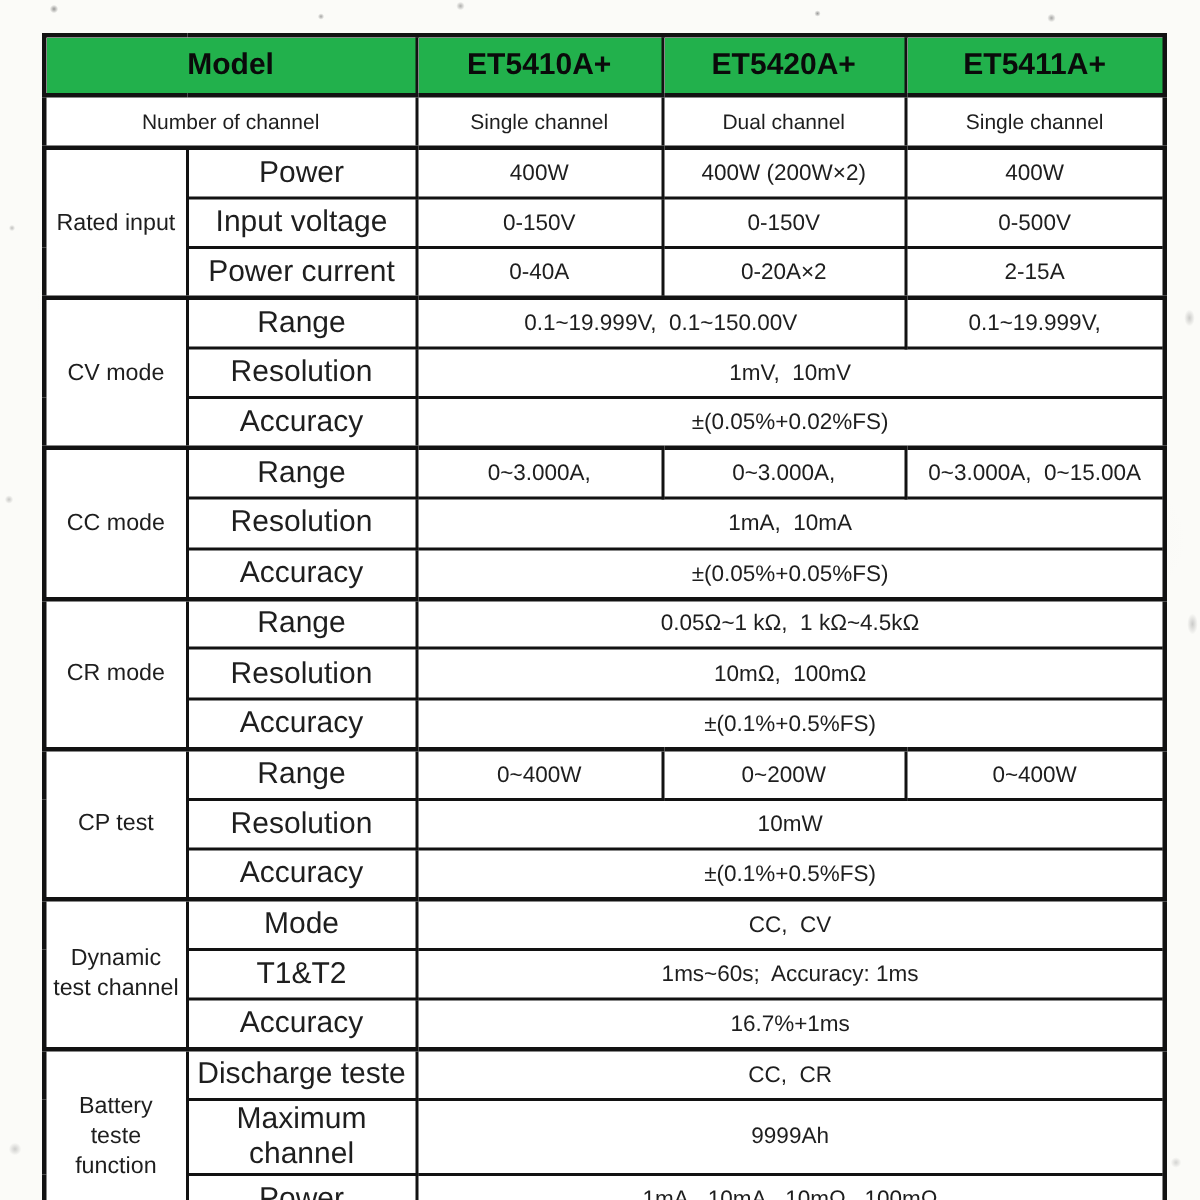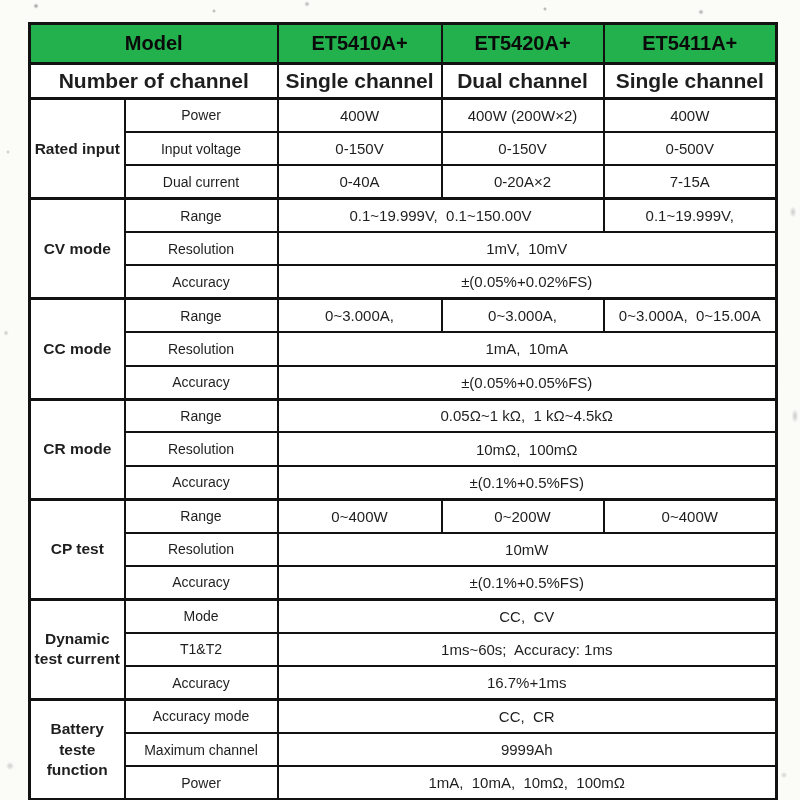--- a/index.html
+++ b/index.html
@@ -40,26 +40,26 @@
   th,td{
     border:2px solid var(--border);
     text-align:center;vertical-align:middle;
     padding:1px 3px;font-size:15px;color:var(--text);
     overflow:hidden;
   }
   thead tr{height:40px;}
   thead th{background:var(--green);font-weight:bold;font-size:20px;color:#0a0a0a;}
   thead th.model{font-size:20px;}
   tbody.chan tr{height:35px;}
-  tbody.chan td{font-size:21px;font-weight:bold;}
+  tbody.chan td{font-size:14px;}
   tbody.sec tr{height:33.4px;}
   tbody.sec > tr:first-child > td{border-top:3px solid var(--border);}
   tbody.chan > tr:first-child > td{border-top:3px solid var(--border);}
-  td.lab{white-space:pre-line;line-height:1.3;font-size:15.5px;padding:1px 1px;font-weight:bold;}
-  td.par{font-size:14px;}
+  td.lab{white-space:pre-line;line-height:1.3;font-size:15.5px;padding:1px 1px;}
+  td.par{font-size:20px;}
   td.val{white-space:pre-wrap;}
 </style>
 </head>
 <body>
 
 <div class="canvas">
   <table>
     <colgroup>
       <col style="width:95px">
         <col style="width:153px">
@@ -94,24 +94,24 @@
         <td class="val">400W (200W×2)</td>
         <td class="val">400W</td>
       </tr>
       <tr>
         <td class="par">Input voltage</td>
         <td class="val">0-150V</td>
         <td class="val">0-150V</td>
         <td class="val">0-500V</td>
       </tr>
       <tr>
-        <td class="par">Dual current</td>
+        <td class="par">Power current</td>
         <td class="val">0-40A</td>
         <td class="val">0-20A×2</td>
-        <td class="val">7-15A</td>
+        <td class="val">2-15A</td>
       </tr>
     </tbody>
 
     <tbody class="sec">
       <tr>
         <td class="lab" rowspan="3">CV mode</td>
         <td class="par">Range</td>
         <td class="val" colspan="2">0.1~19.999V,  0.1~150.00V</td>
         <td class="val">0.1~19.999V,</td>
       </tr>
@@ -173,40 +173,40 @@
       </tr>
       <tr>
         <td class="par">Accuracy</td>
         <td class="val" colspan="3">±(0.1%+0.5%FS)</td>
       </tr>
     </tbody>
 
     <tbody class="sec">
       <tr>
         <td class="lab" rowspan="3">Dynamic
-test current</td>
+test channel</td>
         <td class="par">Mode</td>
         <td class="val" colspan="3">CC,  CV</td>
       </tr>
       <tr>
         <td class="par">T1&amp;T2</td>
         <td class="val" colspan="3">1ms~60s;  Accuracy: 1ms</td>
       </tr>
       <tr>
         <td class="par">Accuracy</td>
         <td class="val" colspan="3">16.7%+1ms</td>
       </tr>
     </tbody>
 
     <tbody class="sec">
       <tr>
         <td class="lab" rowspan="3">Battery
 teste
 function</td>
-        <td class="par">Accuracy mode</td>
+        <td class="par">Discharge teste</td>
         <td class="val" colspan="3">CC,  CR</td>
       </tr>
       <tr>
         <td class="par">Maximum channel</td>
         <td class="val" colspan="3">9999Ah</td>
       </tr>
       <tr>
         <td class="par">Power</td>
         <td class="val" colspan="3">1mA,  10mA,  10mΩ,  100mΩ</td>
       </tr>

